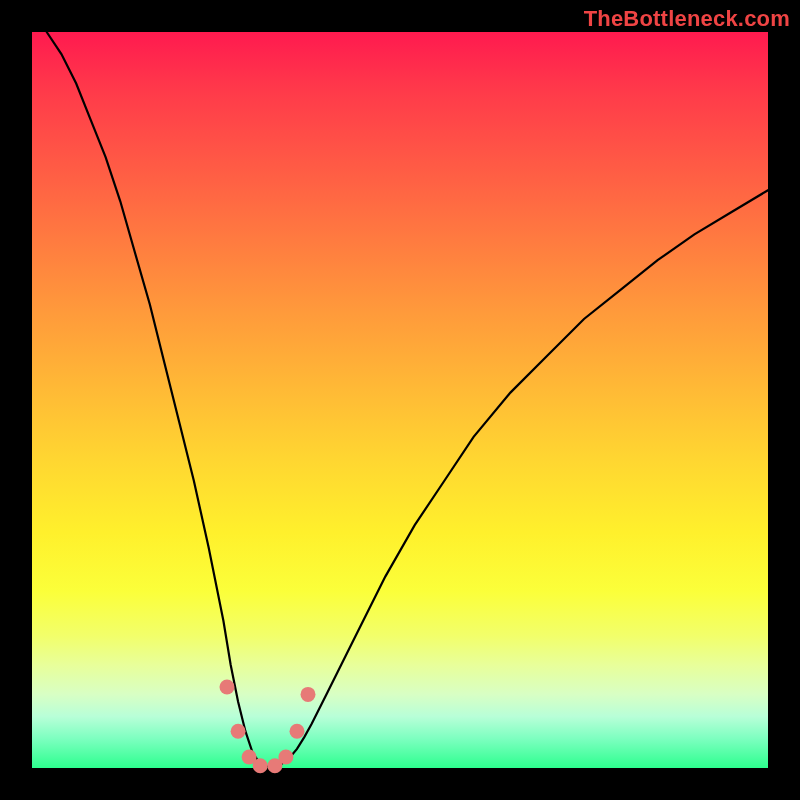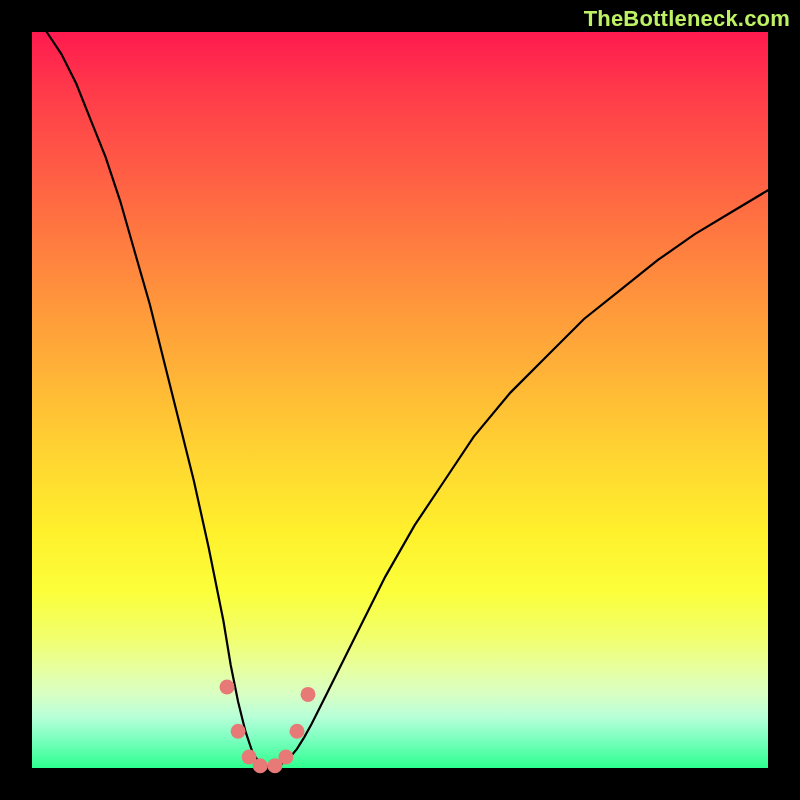--- a/index.html
+++ b/index.html
@@ -41,21 +41,21 @@
       #b8ffd8 93%,
       #7dffc0 96%,
       #2dff8e 100%);
   }
   .watermark {
     position: absolute;
     top: 6px;
     right: 10px;
     font-size: 22px;
     font-weight: 600;
-    color: #bef264;
+    color: #ef4444;
     letter-spacing: 0.2px;
     user-select: none;
   }
   svg.curve {
     position: absolute;
     left: 0;
     top: 0;
     width: 736px;
     height: 736px;
     overflow: visible;

